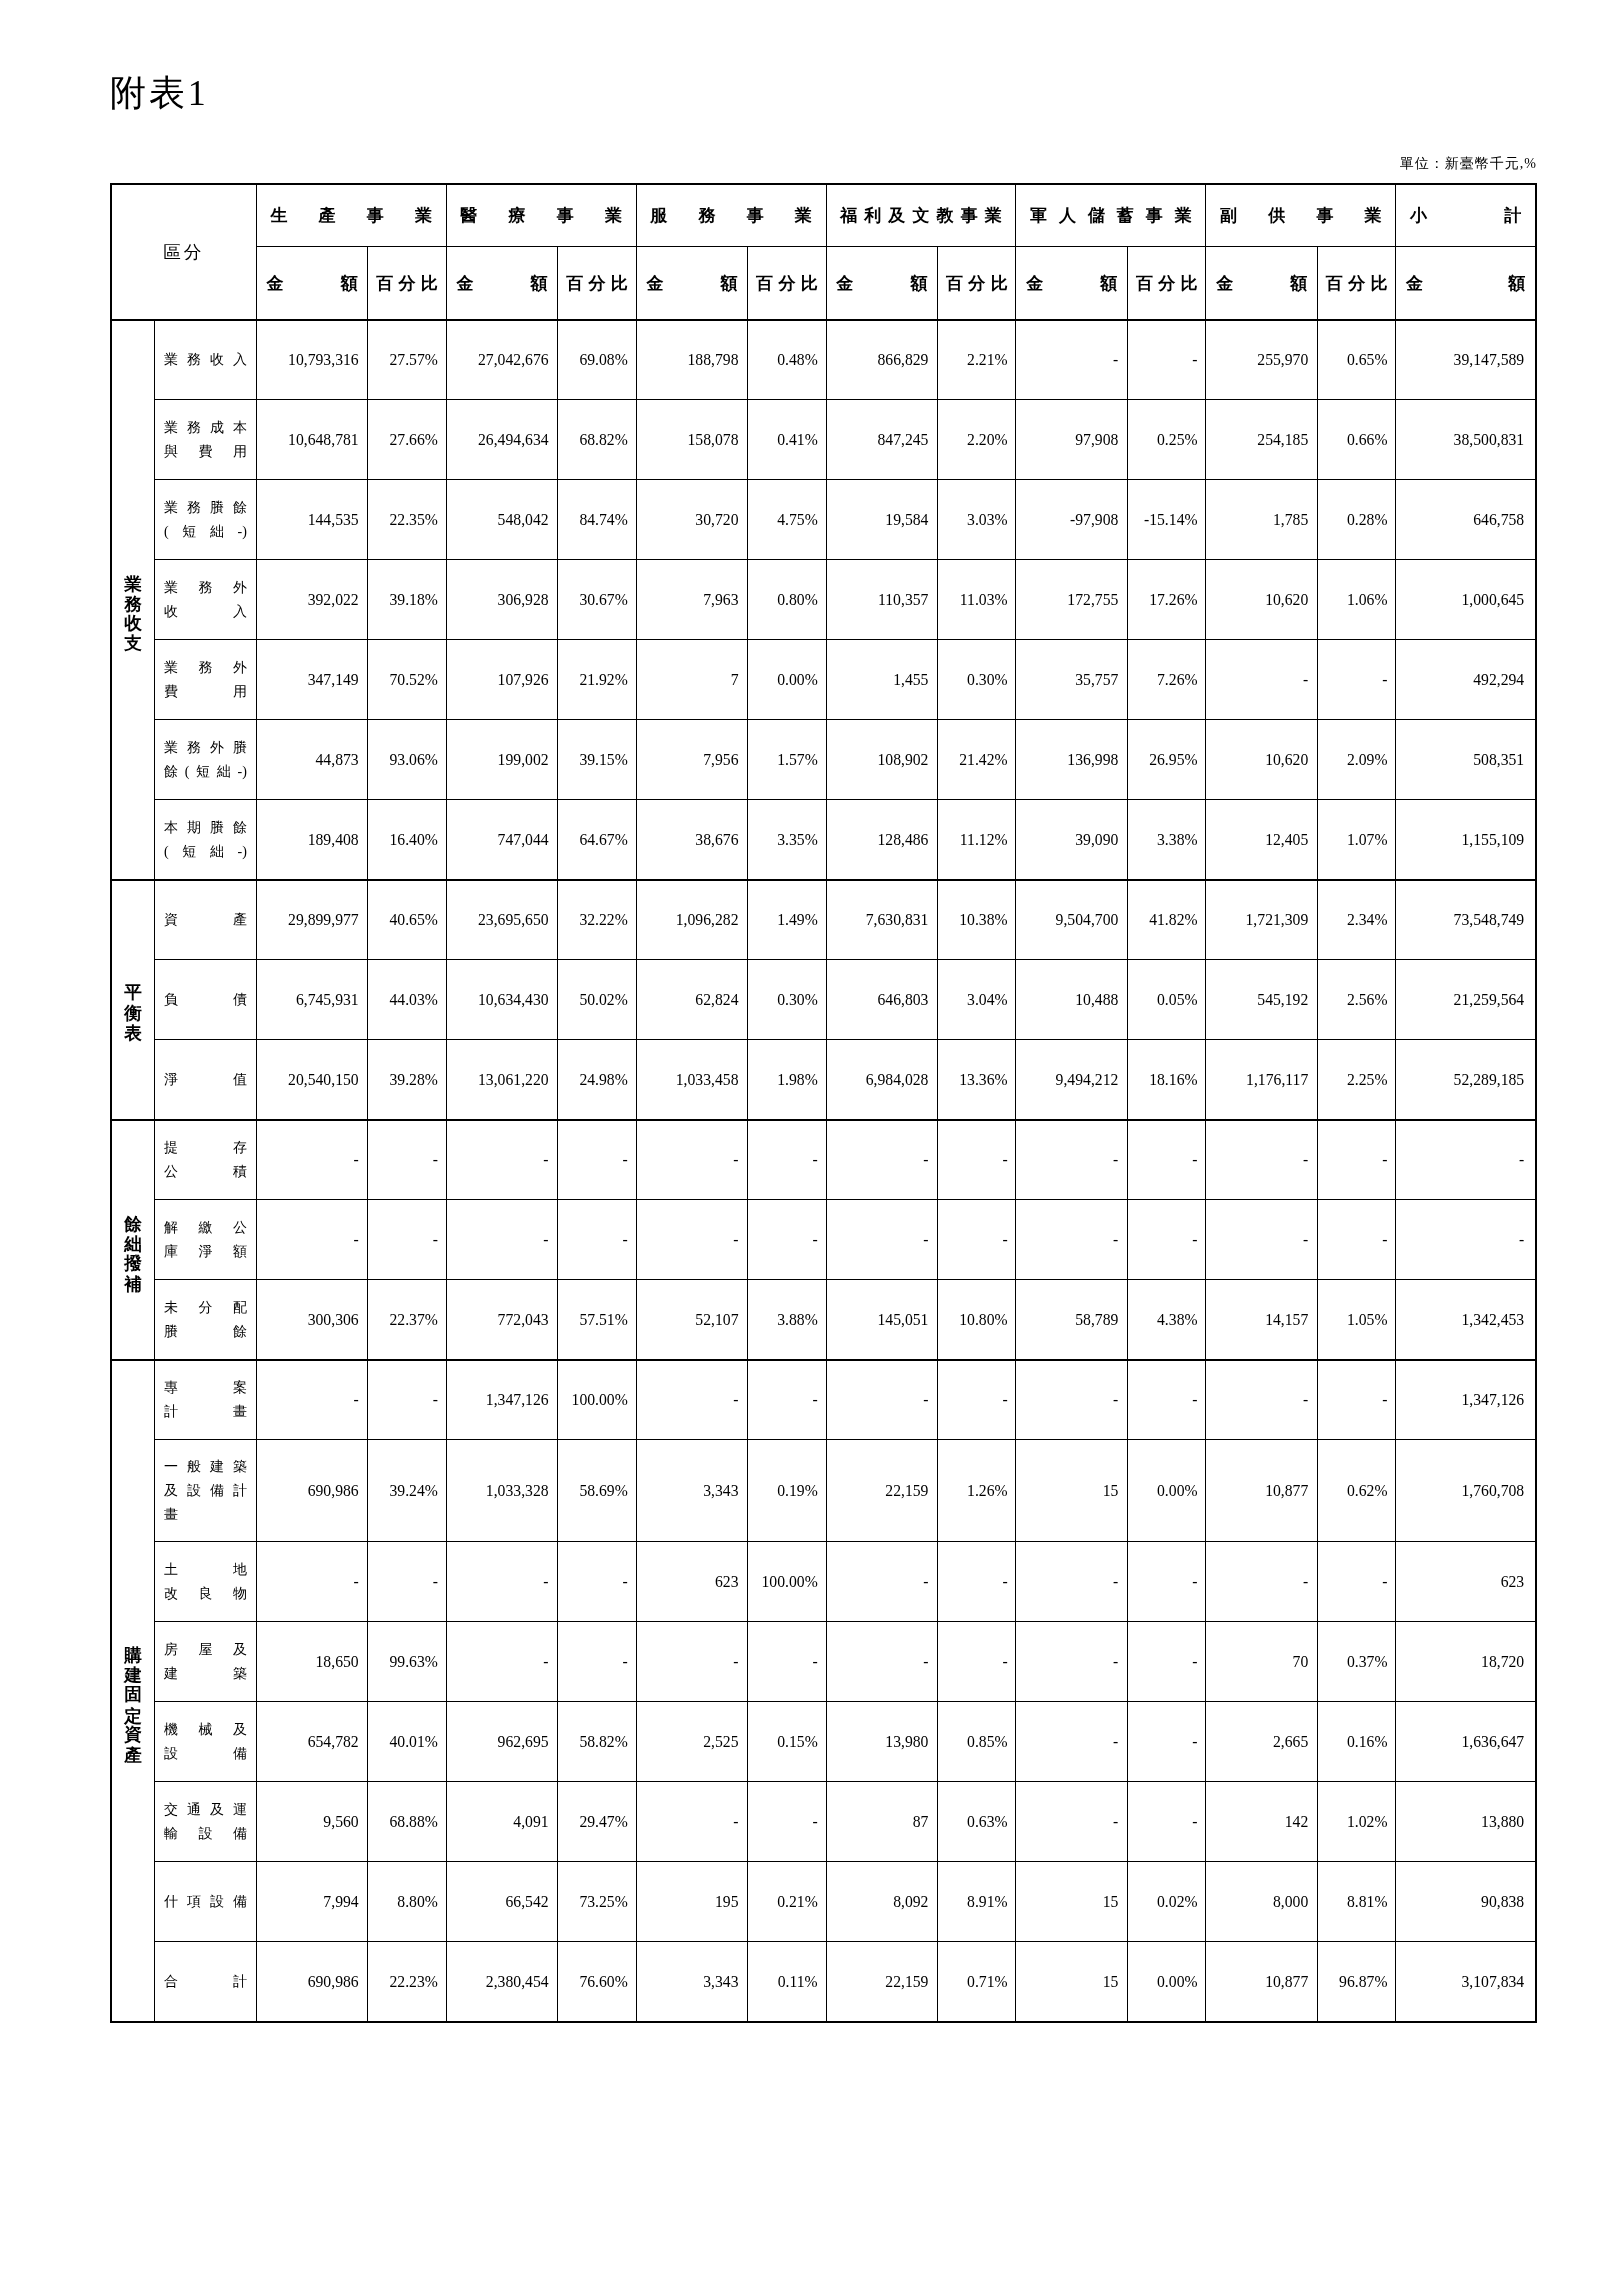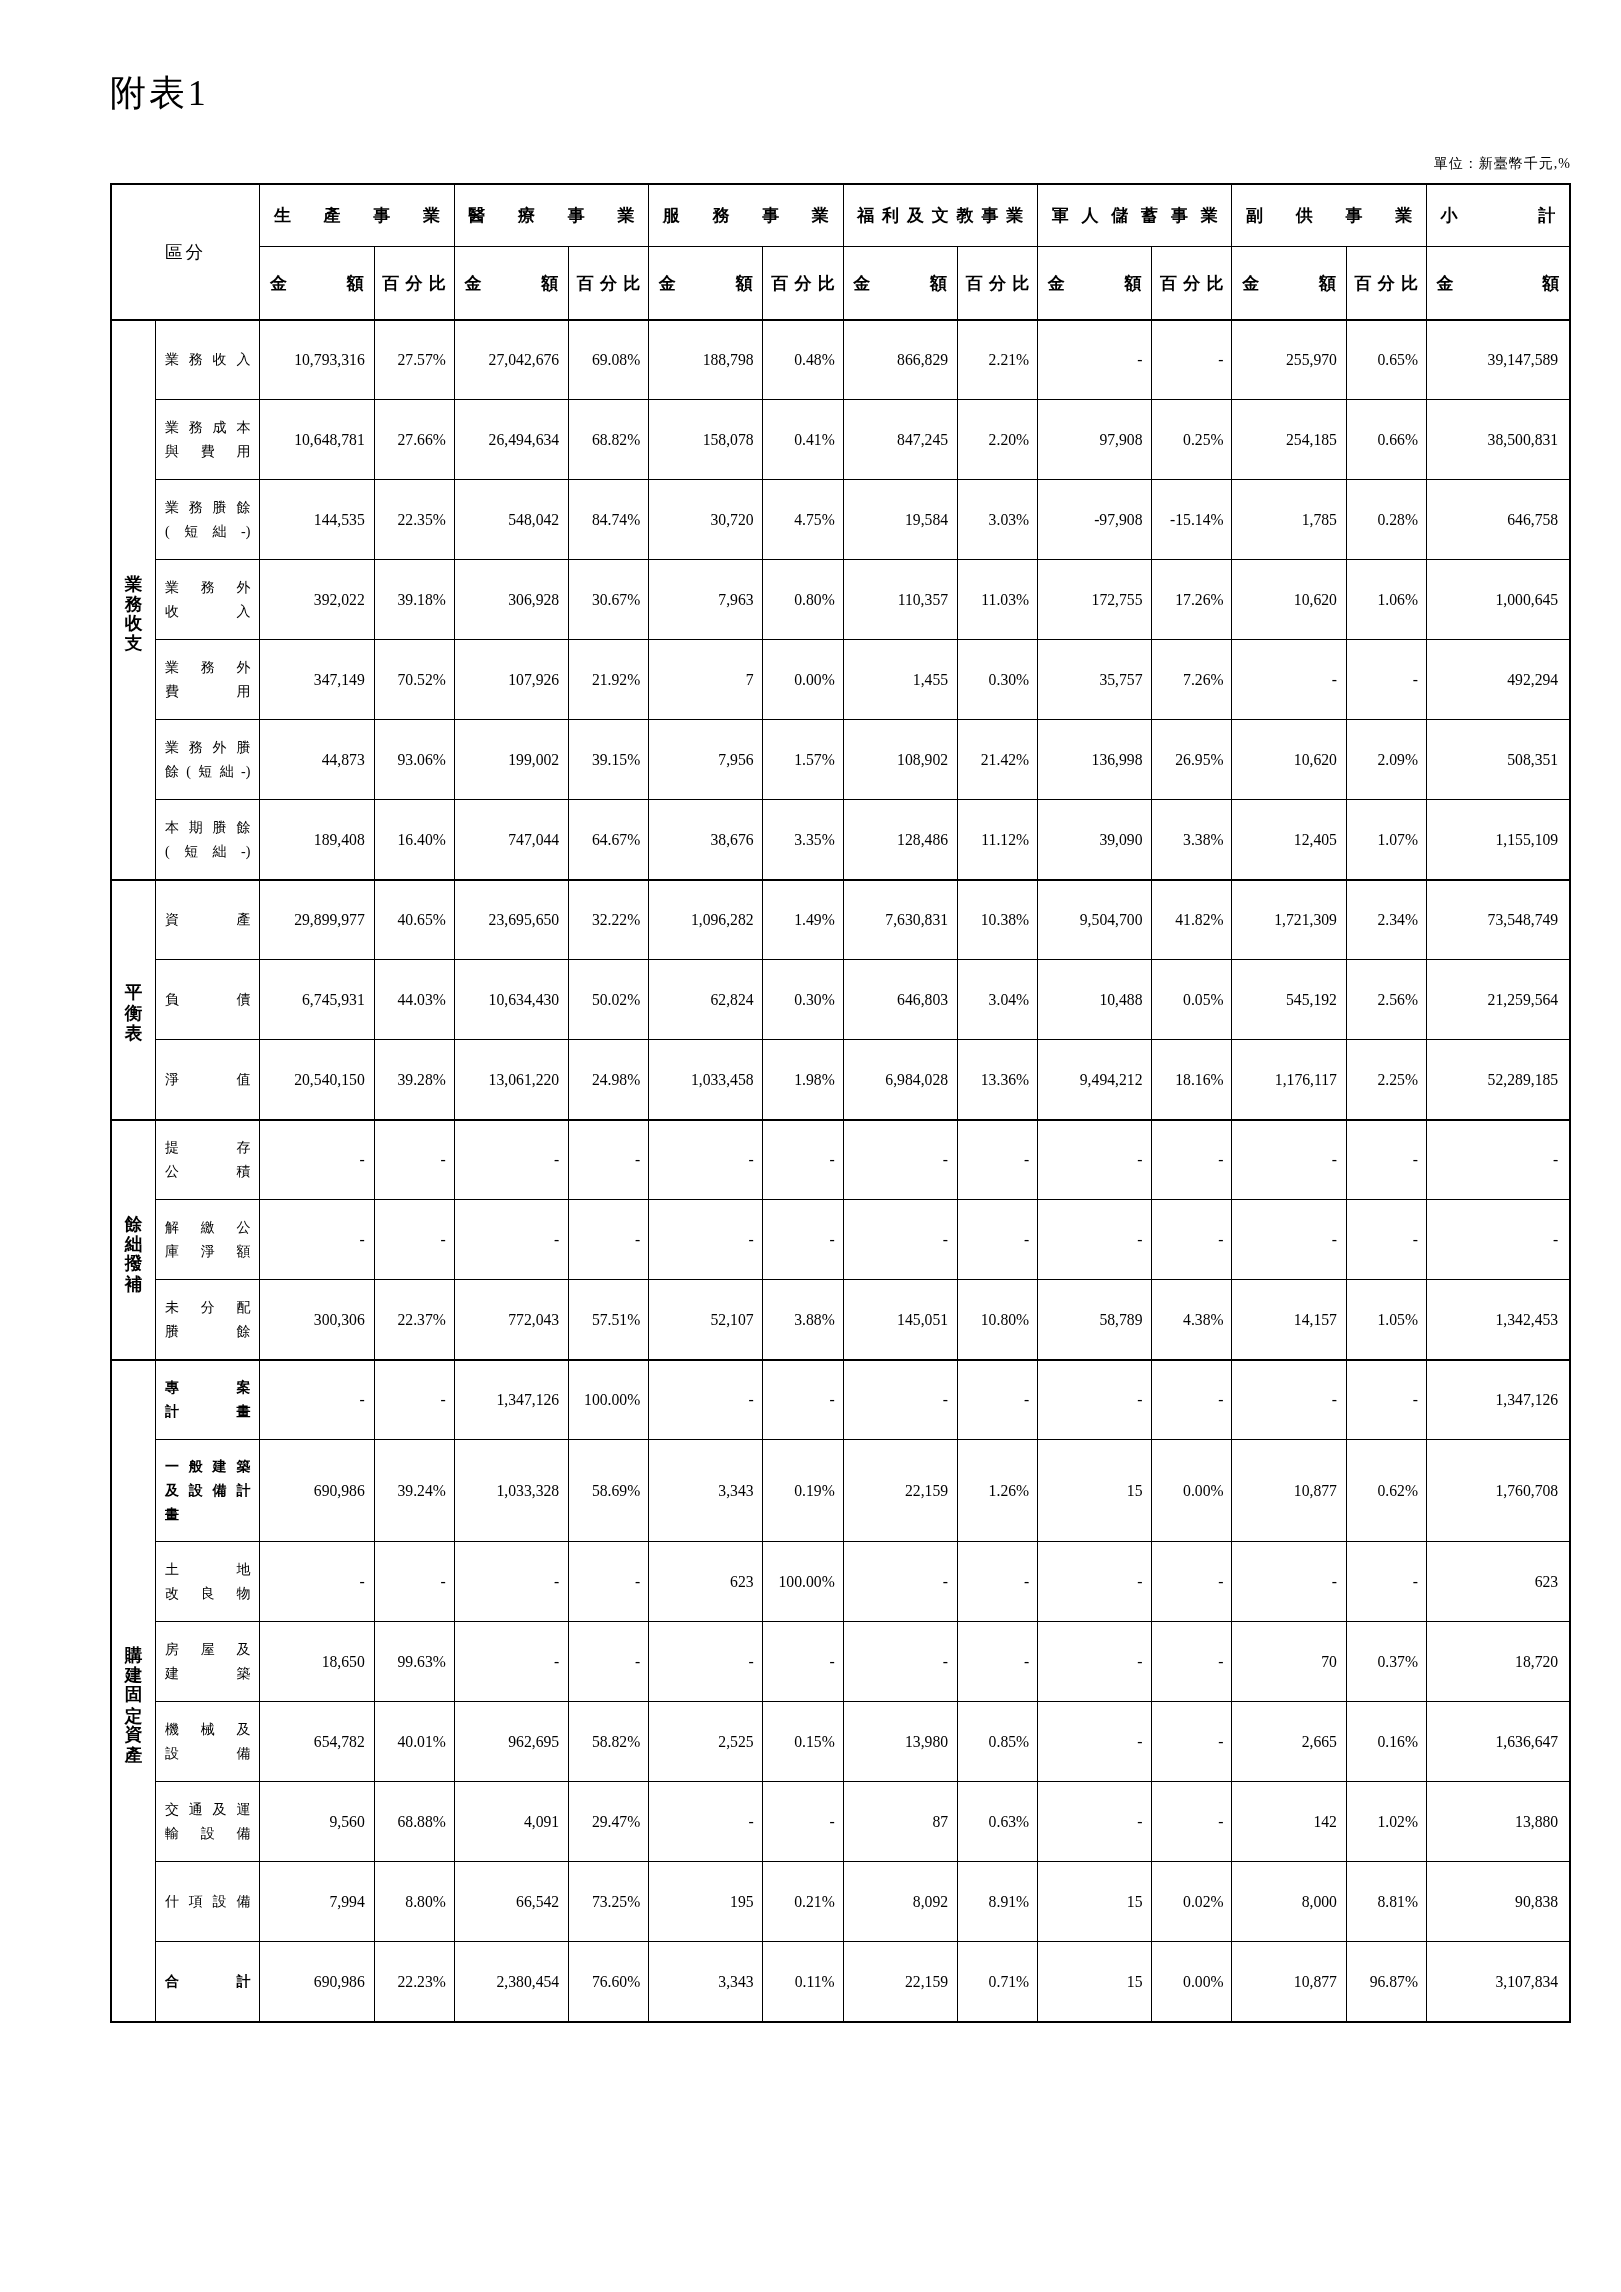--- a/index.html
+++ b/index.html
@@ -7,21 +7,21 @@
     width: 1621px;
     height: 2293px;
     background: #ffffff;
     color: #000000;
     font-family: "Liberation Serif", "DejaVu Serif", serif;
   }
   .page {
     box-sizing: border-box;
     width: 1621px;
     height: 2114px;
-    padding: 69px 50px 0 110px;
+    padding: 69px 84px 0 110px;
     background: #ffffff;
     overflow: hidden;
   }
   .attachment-label {
     font-size: 36px;
     letter-spacing: 2.9px;
   }
   .title {
     margin: 84px 0 0 0;
     text-align: center;
@@ -83,21 +83,21 @@
   th.row-label {
     font-weight: normal;
     font-size: 14px;
     line-height: 1.7;
     padding: 3.9px 8.8px;
     text-align: justify;
     text-align-last: justify;
     white-space: pre-line;
     vertical-align: middle;
   }
-  th.row-label.bold { font-weight: bold; margin-left: 12px; }
+  th.row-label.bold { font-weight: normal; margin-left: 12px; }
   td.amount, td.percent {
     text-align: right;
     font-size: 15.7px;
     vertical-align: middle;
   }
   td.amount  { padding-right: 8.8px; }
   td.percent { padding-right: 7.8px; }
   td.subtotal { padding-right: 10.8px; }
   tr.section-start th, tr.section-start td { border-top: 2.5px solid #000; }
 </style>

